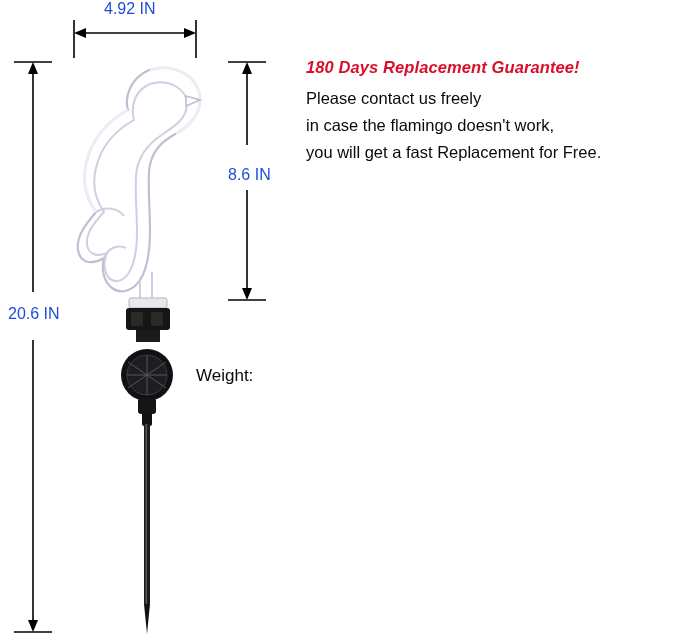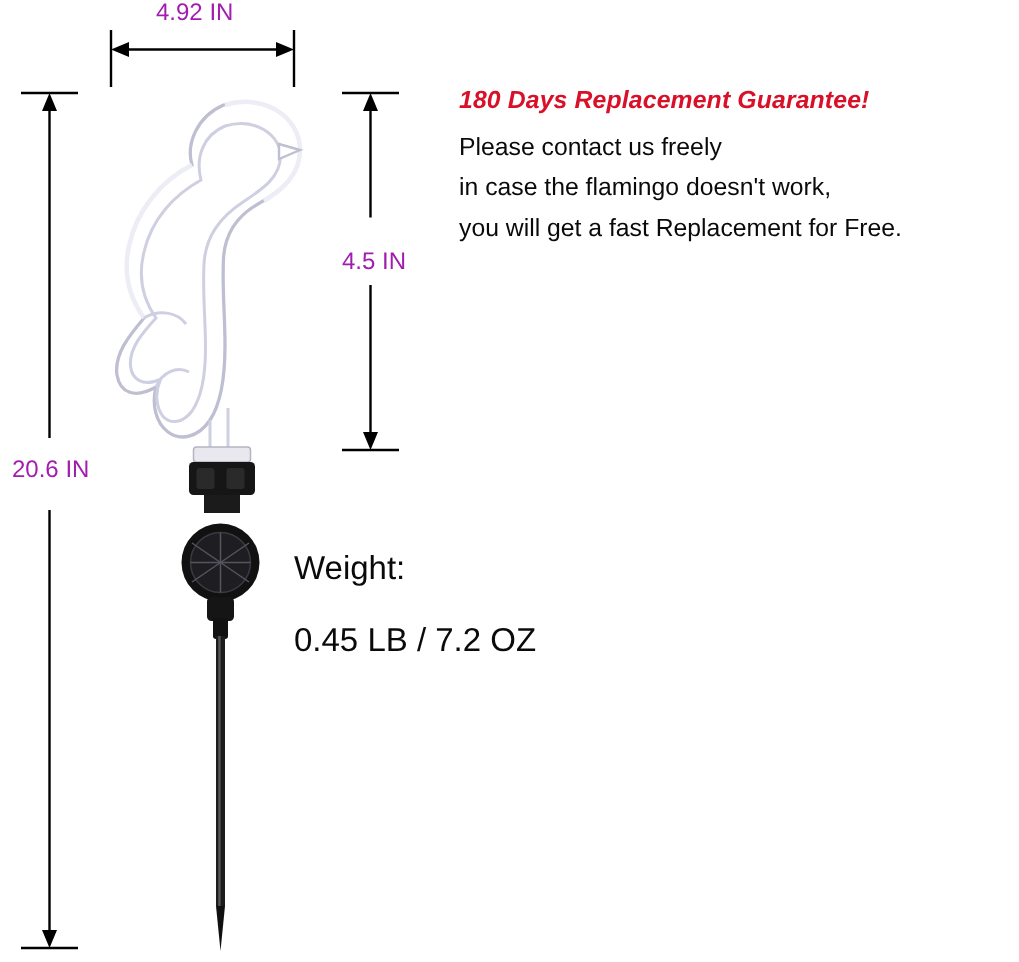--- a/index.html
+++ b/index.html
@@ -15,21 +15,21 @@
     font-family: "Liberation Sans", sans-serif;
     color: #000000;
   }
   .canvas {
     position: absolute;
     inset: 0;
   }
   .dim-label {
     position: absolute;
     font-size: 16px;
-    color: #a21caf;
+    color: #1d4ed8;
     white-space: nowrap;
     font-family: "Liberation Sans", sans-serif;
   }
   #label-width {
     left: 104px;
     top: 0px;
   }
   #label-height-inner {
     left: 228px;
     top: 166px;
@@ -57,21 +57,21 @@
     color: #0a0a0a;
     margin: 0 0 8px 0;
     white-space: nowrap;
   }
   .weight-block {
     position: absolute;
     left: 196px;
     top: 366px;
   }
   .weight-line {
-    font-size: 22px;
+    font-size: 17px;
     color: #0a0a0a;
     margin: 0 0 22px 0;
     white-space: nowrap;
   }
   svg.art {
     position: absolute;
     left: 0;
     top: 0;
   }
 </style>
@@ -171,29 +171,28 @@
 
     <g>
       <rect x="144" y="424" width="6" height="180" fill="#1c1c1c"></rect>
       <rect x="145.5" y="424" width="1.6" height="180" fill="#565656"></rect>
       <polygon points="144,604 150,604 147,634" fill="#101010"></polygon>
     </g>
   </svg>
 
   <div class="dim-label" id="label-width">4.92 IN</div>
 
-  <div class="dim-label" id="label-height-inner">4.5 IN</div>
+  <div class="dim-label" id="label-height-inner">8.6 IN</div>
 
   <div class="dim-label" id="label-height-total">20.6 IN</div>
 
   <div class="text-block">
     <p class="guarantee">180 Days Replacement Guarantee!</p>
     <p class="note-line">Please contact us freely</p>
     <p class="note-line">in case the flamingo doesn't work,</p>
     <p class="note-line">you will get a fast Replacement for Free.</p>
   </div>
 
   <div class="weight-block">
     <p class="weight-line">Weight:</p>
-    <p class="weight-line">0.45 LB / 7.2 OZ</p>
   </div>
 
 </div>
 
 </body></html>

